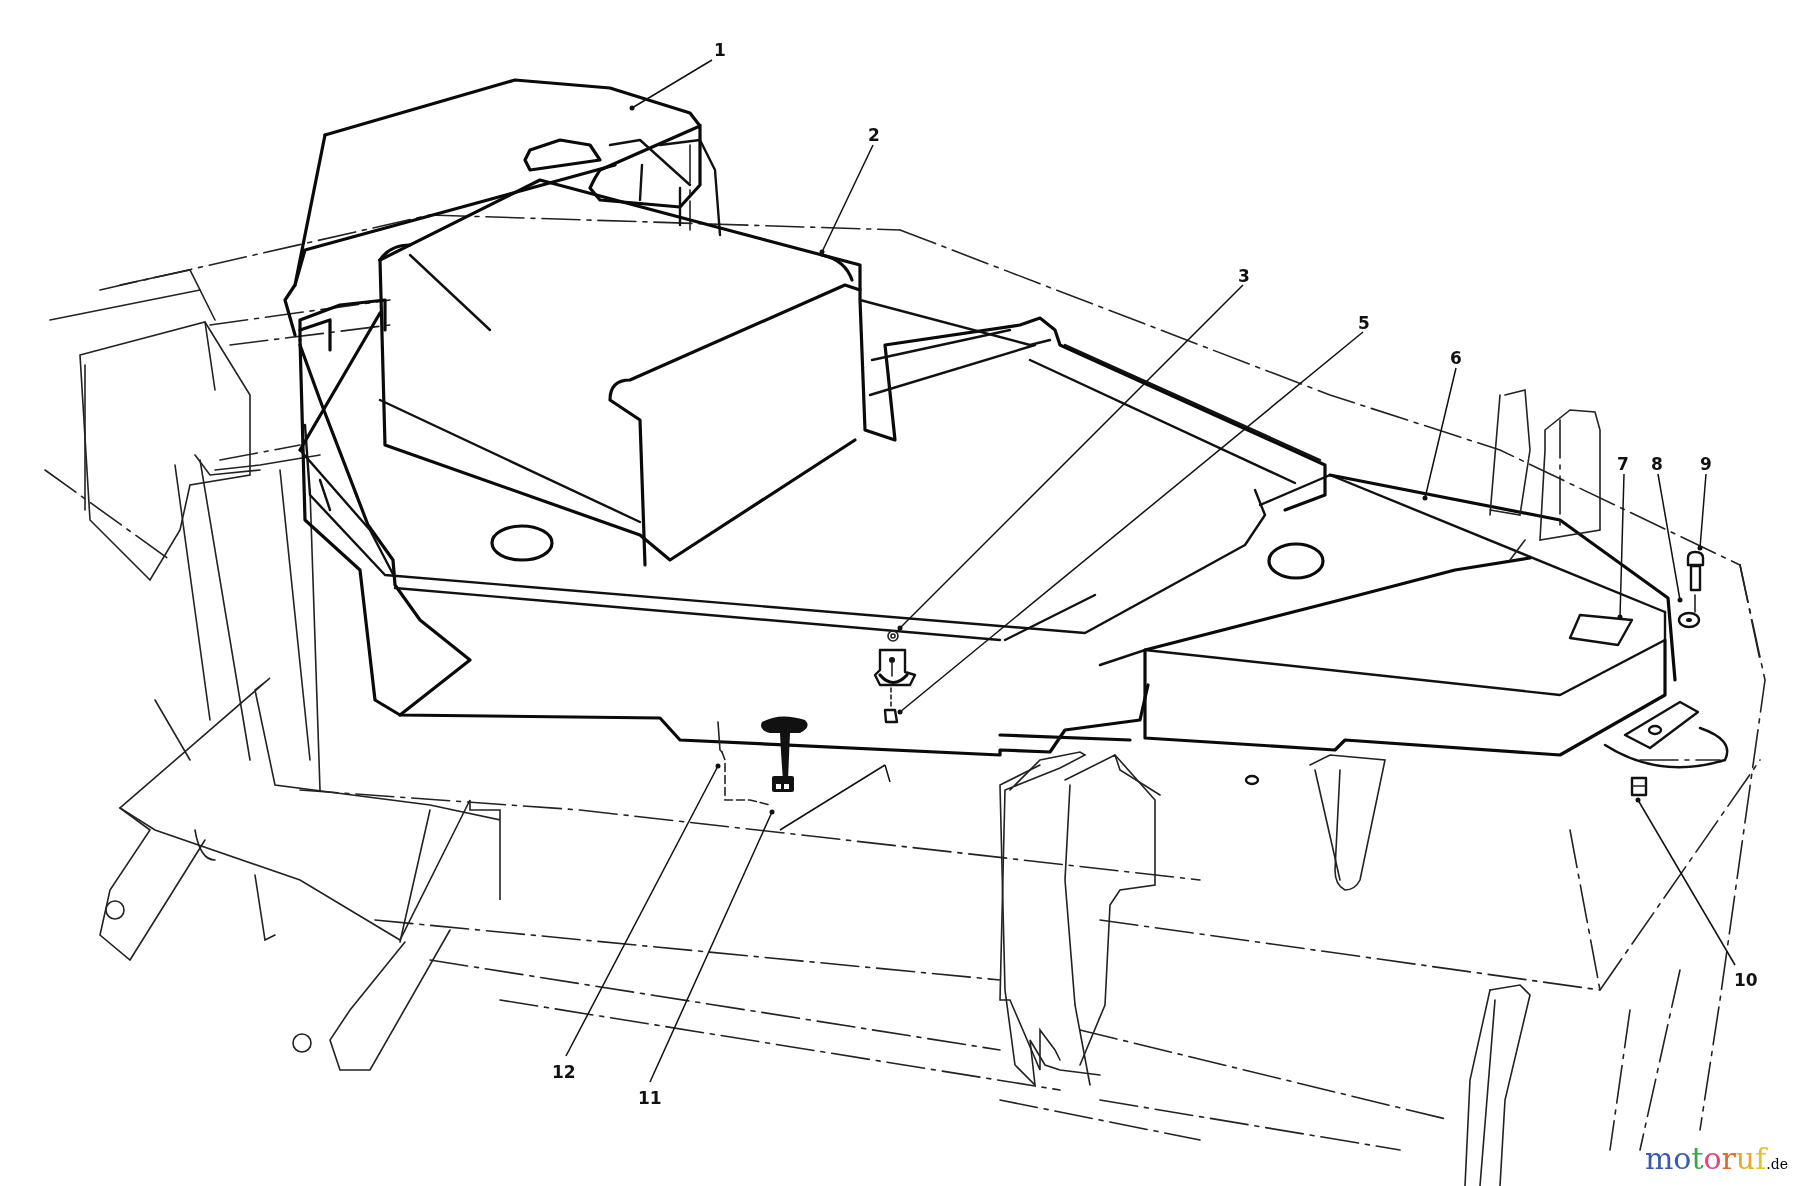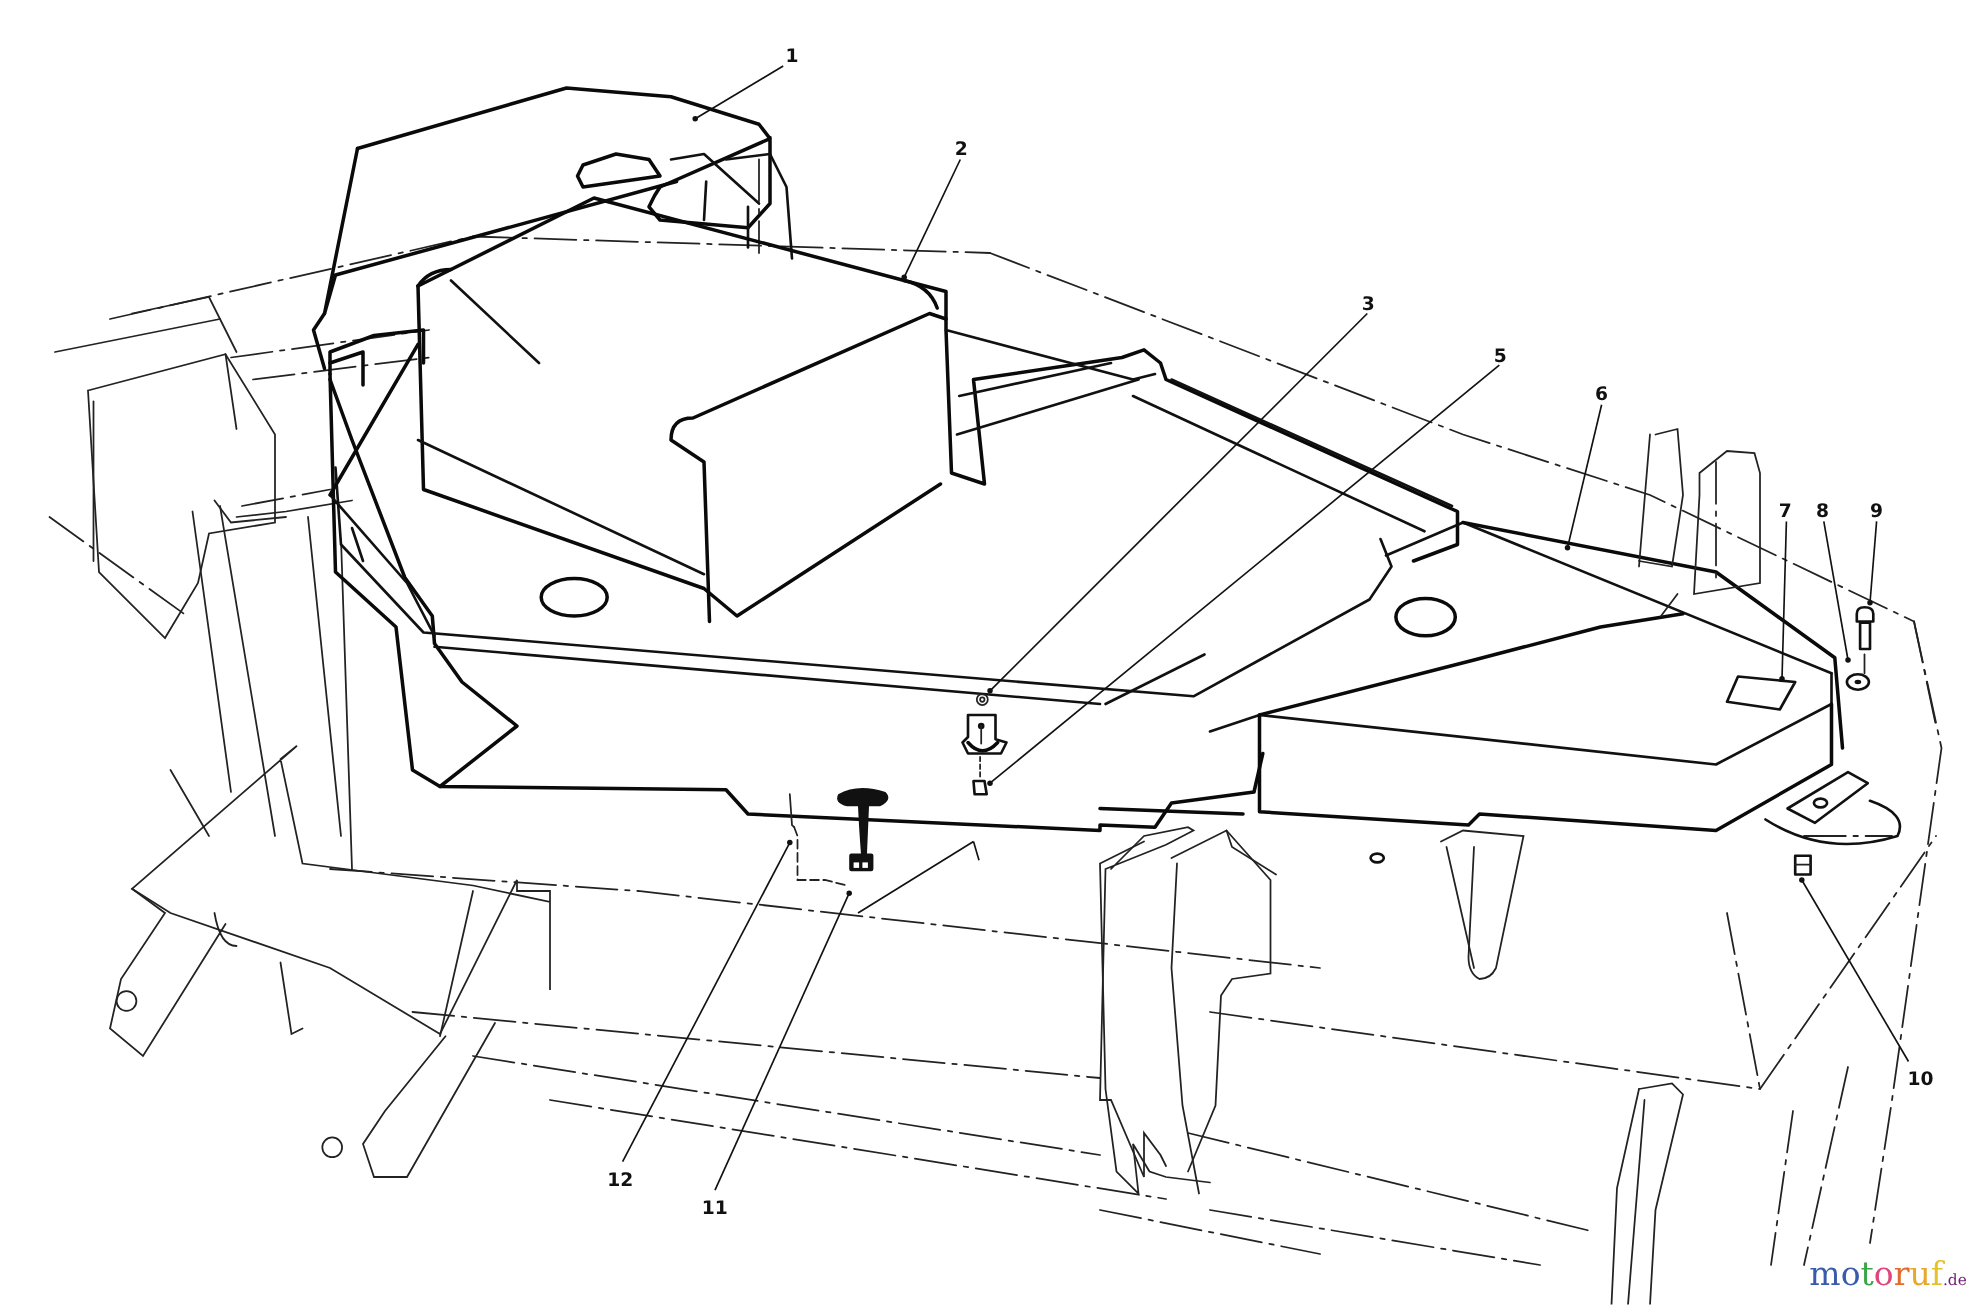--- a/index.html
+++ b/index.html
@@ -7,21 +7,21 @@
   #diagram { position: absolute; left: 0; top: 0; width: 1800px; height: 1186px; }
   .solid { fill: none; stroke: #111; stroke-width: 2.4; stroke-linejoin: round; stroke-linecap: round; }
   .bold { fill: none; stroke: #0a0a0a; stroke-width: 3.2; stroke-linejoin: round; stroke-linecap: round; }
   .thin { fill: none; stroke: #222; stroke-width: 1.6; stroke-linecap: round; }
   .phantom { fill: none; stroke: #222; stroke-width: 1.6; stroke-dasharray: 38 7 4 7; stroke-linecap: round; }
   .leader { fill: none; stroke: #111; stroke-width: 1.5; }
   .white { fill: #ffffff; }
   .dark { fill: #111; }
   .callout { font-family: "DejaVu Sans", sans-serif; font-weight: bold; font-size: 17px; fill: #111; }
   #watermark { position: absolute; right: 12px; bottom: 10px; font-family: "DejaVu Serif", serif; font-size: 30px; letter-spacing: 0; }
-  #watermark .suffix { font-size: 14px; color: #701a75; font-family: "DejaVu Serif", serif; }
+  #watermark .suffix { font-size: 14px; color: #000000; font-family: "DejaVu Serif", serif; }
 </style>
 </head>
 <body>
 
 <svg id="diagram" viewBox="0 0 1800 1186" xmlns="http://www.w3.org/2000/svg">
 
   <g>
 
     <path class="phantom" d="M100 290 L430 215"></path>
     <path class="phantom" d="M430 215 L900 230"></path>

